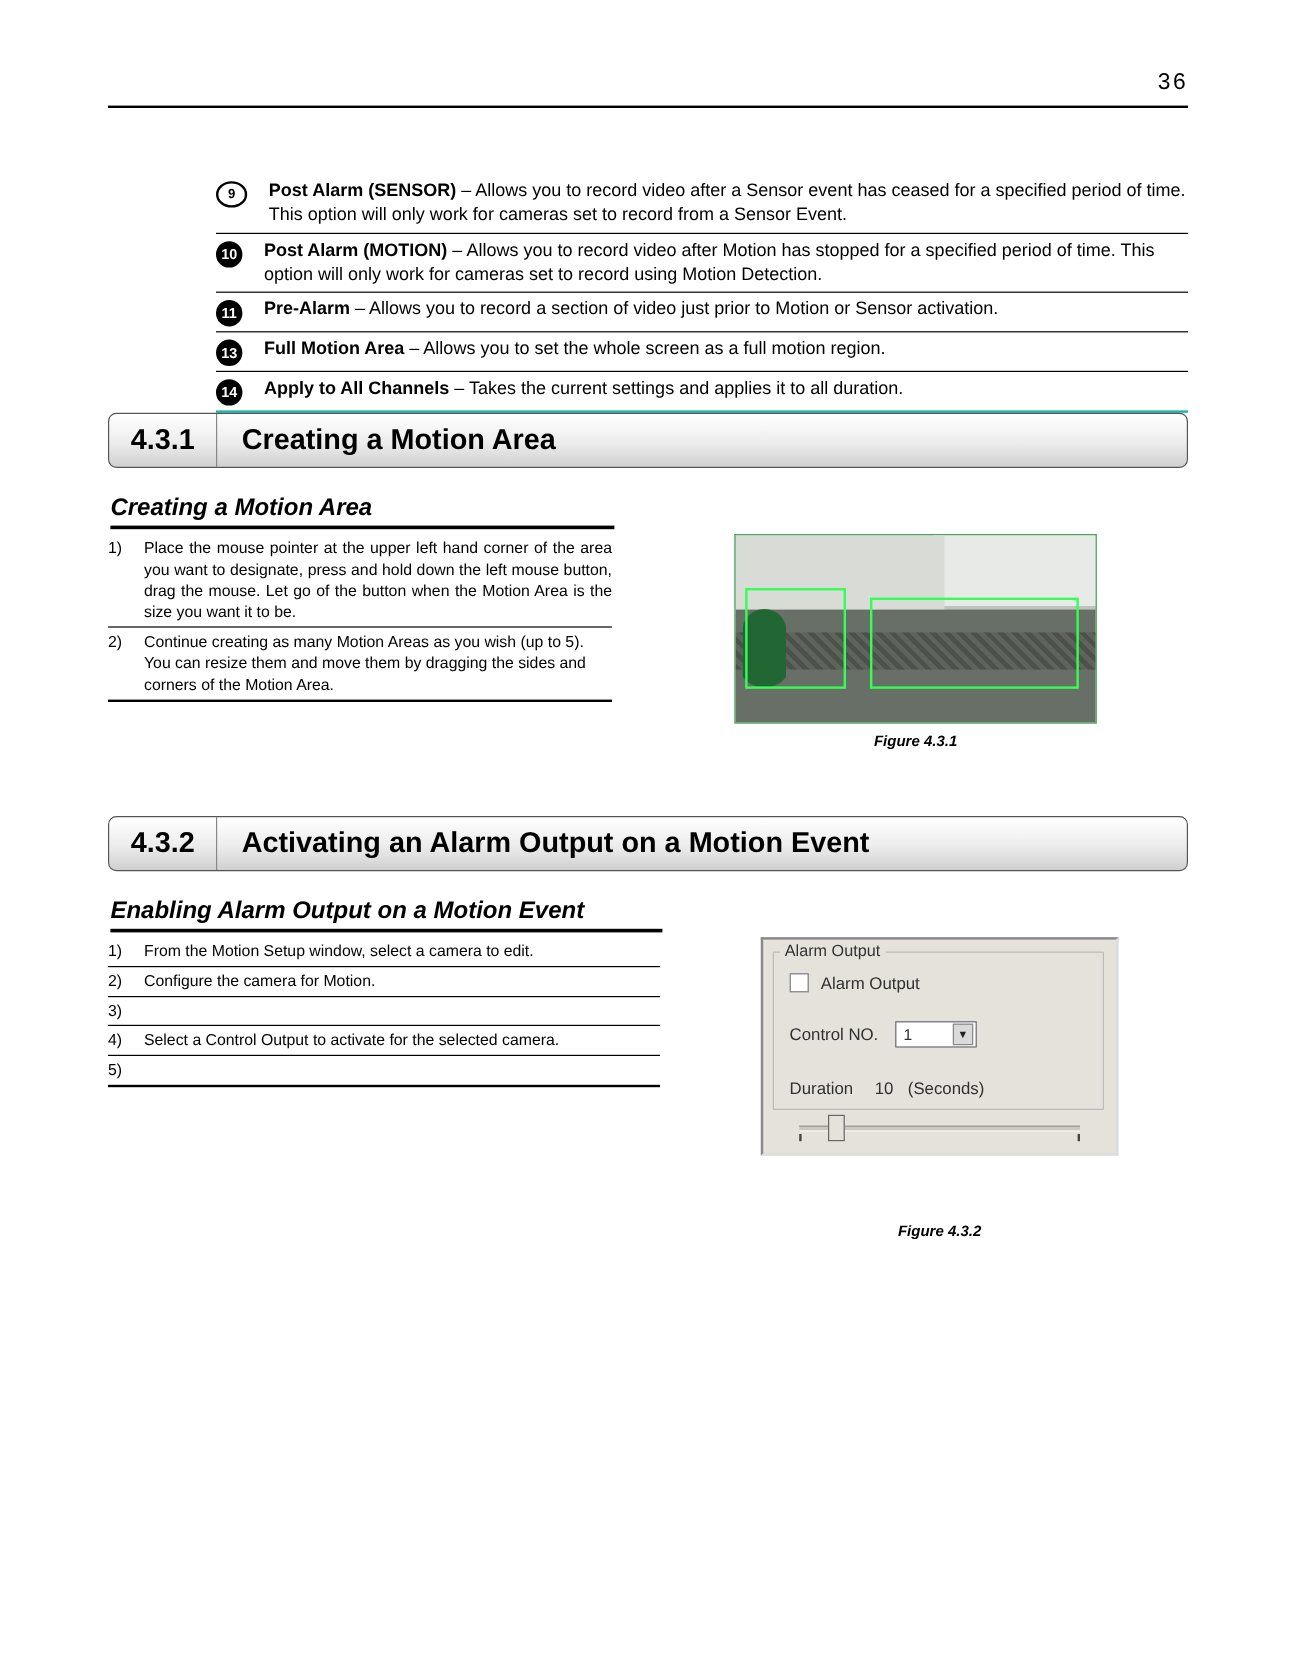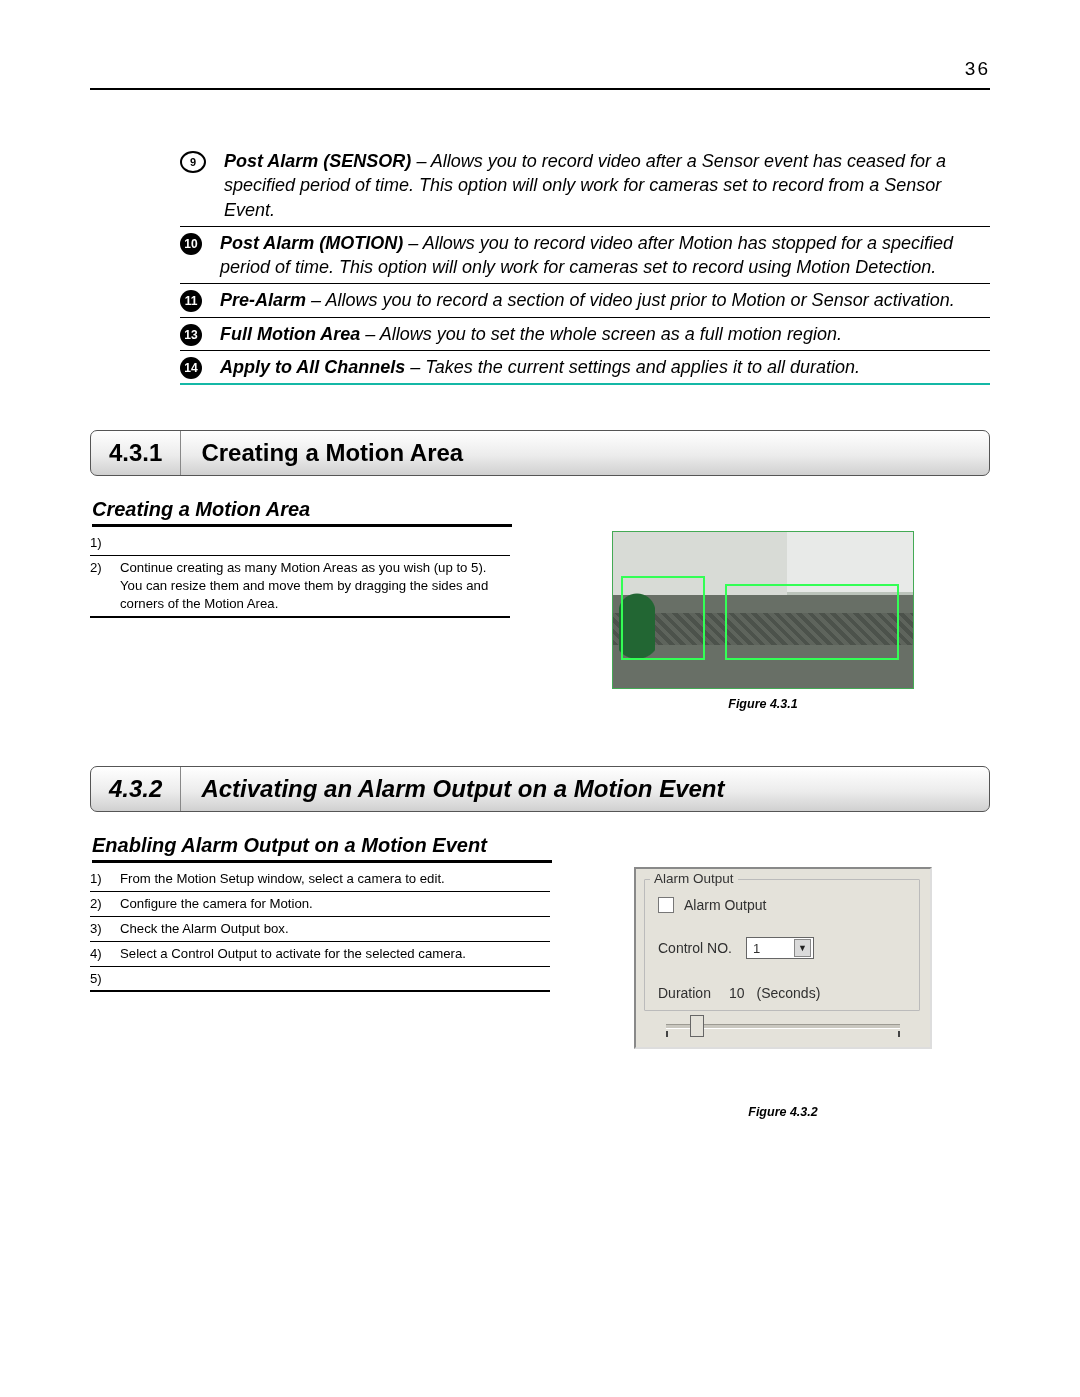--- a/index.html
+++ b/index.html
@@ -17,25 +17,24 @@
 .def-row { display:flex; border-bottom:1px solid #000; padding:4px 0; }
 .def-row:last-child { border-bottom:2px solid #000; }
 .num-badge {
   flex:0 0 22px; height:22px; border-radius:50%;
   background:#000; color:#fff;
   display:flex; align-items:center; justify-content:center;
   font-size:12px; font-weight:bold;
   margin-right:18px; margin-top:2px;
 }
 .num-badge.outline { background:#fff; color:#000; border:2px solid #000; width:18px; height:18px; font-size:11px; }
-.def-text { font-size:18px; line-height:1.35; flex:1;font-style:italic; }
+.def-text { font-size:15px; line-height:1.35; flex:1; }
 .def-text b { font-weight:bold; }
 
 .section-bar {
-  margin-top:45px;
   display:flex; align-items:stretch;
   border:1px solid #555; border-radius:7px;
   background:linear-gradient(#ffffff,#ececec 55%,#d0d0d0);
   height:44px;
 }
 .section-num {
   font-size:24px; font-weight:bold;
   padding:0 18px; display:flex; align-items:center;
   border-right:1px solid #888;
 }
@@ -133,60 +132,60 @@
     <div class="section-num">4.3.1</div>
     <div class="section-title">Creating a Motion Area</div>
   </div>
 
   <div class="subhead">Creating a Motion Area</div>
 
   <div class="two-col">
     <div class="steps">
       <div class="step-row">
         <div class="step-n">1)</div>
+        <div class="step-t">Place the mouse pointer at the upper left hand corner of the area you want to designate, press and hold down the left mouse button, drag the mouse. Let go of the button when the Motion Area is the size you want it to be.</div>
       </div>
       <div class="step-row last">
         <div class="step-n">2)</div>
         <div class="step-t nj">Continue creating as many Motion Areas as you wish (up to 5). You can resize them and move them by dragging the sides and corners of the Motion Area.</div>
       </div>
     </div>
     <div class="fig-col">
       <div class="cam">
         <div class="sky"></div>
           <div class="wall"></div>
           <div class="floor"></div>
           <div class="rail"></div>
           <div class="tree"></div>
         <div class="sel" style="left:8px; top:44px; width:80px; height:80px;"></div>
         <div class="sel" style="left:112px; top:52px; width:170px; height:72px;"></div>
       </div>
       <div class="fig-caption">Figure 4.3.1</div>
     </div>
   </div>
 
-  <div class="section-bar" style="margin-top:55px;font-style:italic;">
+  <div class="section-bar" style="margin-top:55px;">
     <div class="section-num">4.3.2</div>
     <div class="section-title">Activating an Alarm Output on a Motion Event</div>
   </div>
 
   <div class="subhead" style="width:460px;">Enabling Alarm Output on a Motion Event</div>
 
   <div class="two-col">
     <div class="steps" style="flex:0 0 460px;">
       <div class="step-row">
         <div class="step-n">1)</div>
         <div class="step-t nj">From the Motion Setup window, select a camera to edit.</div>
       </div>
       <div class="step-row">
         <div class="step-n">2)</div>
         <div class="step-t nj">Configure the camera for Motion.</div>
       </div>
       <div class="step-row">
         <div class="step-n">3)</div>
-        <div class="step-t nj">Check the Alarm Output box.</div>
       </div>
       <div class="step-row">
         <div class="step-n">4)</div>
         <div class="step-t nj">Select a Control Output to activate for the selected camera.</div>
       </div>
       <div class="step-row last">
         <div class="step-n">5)</div>
       </div>
     </div>
 

